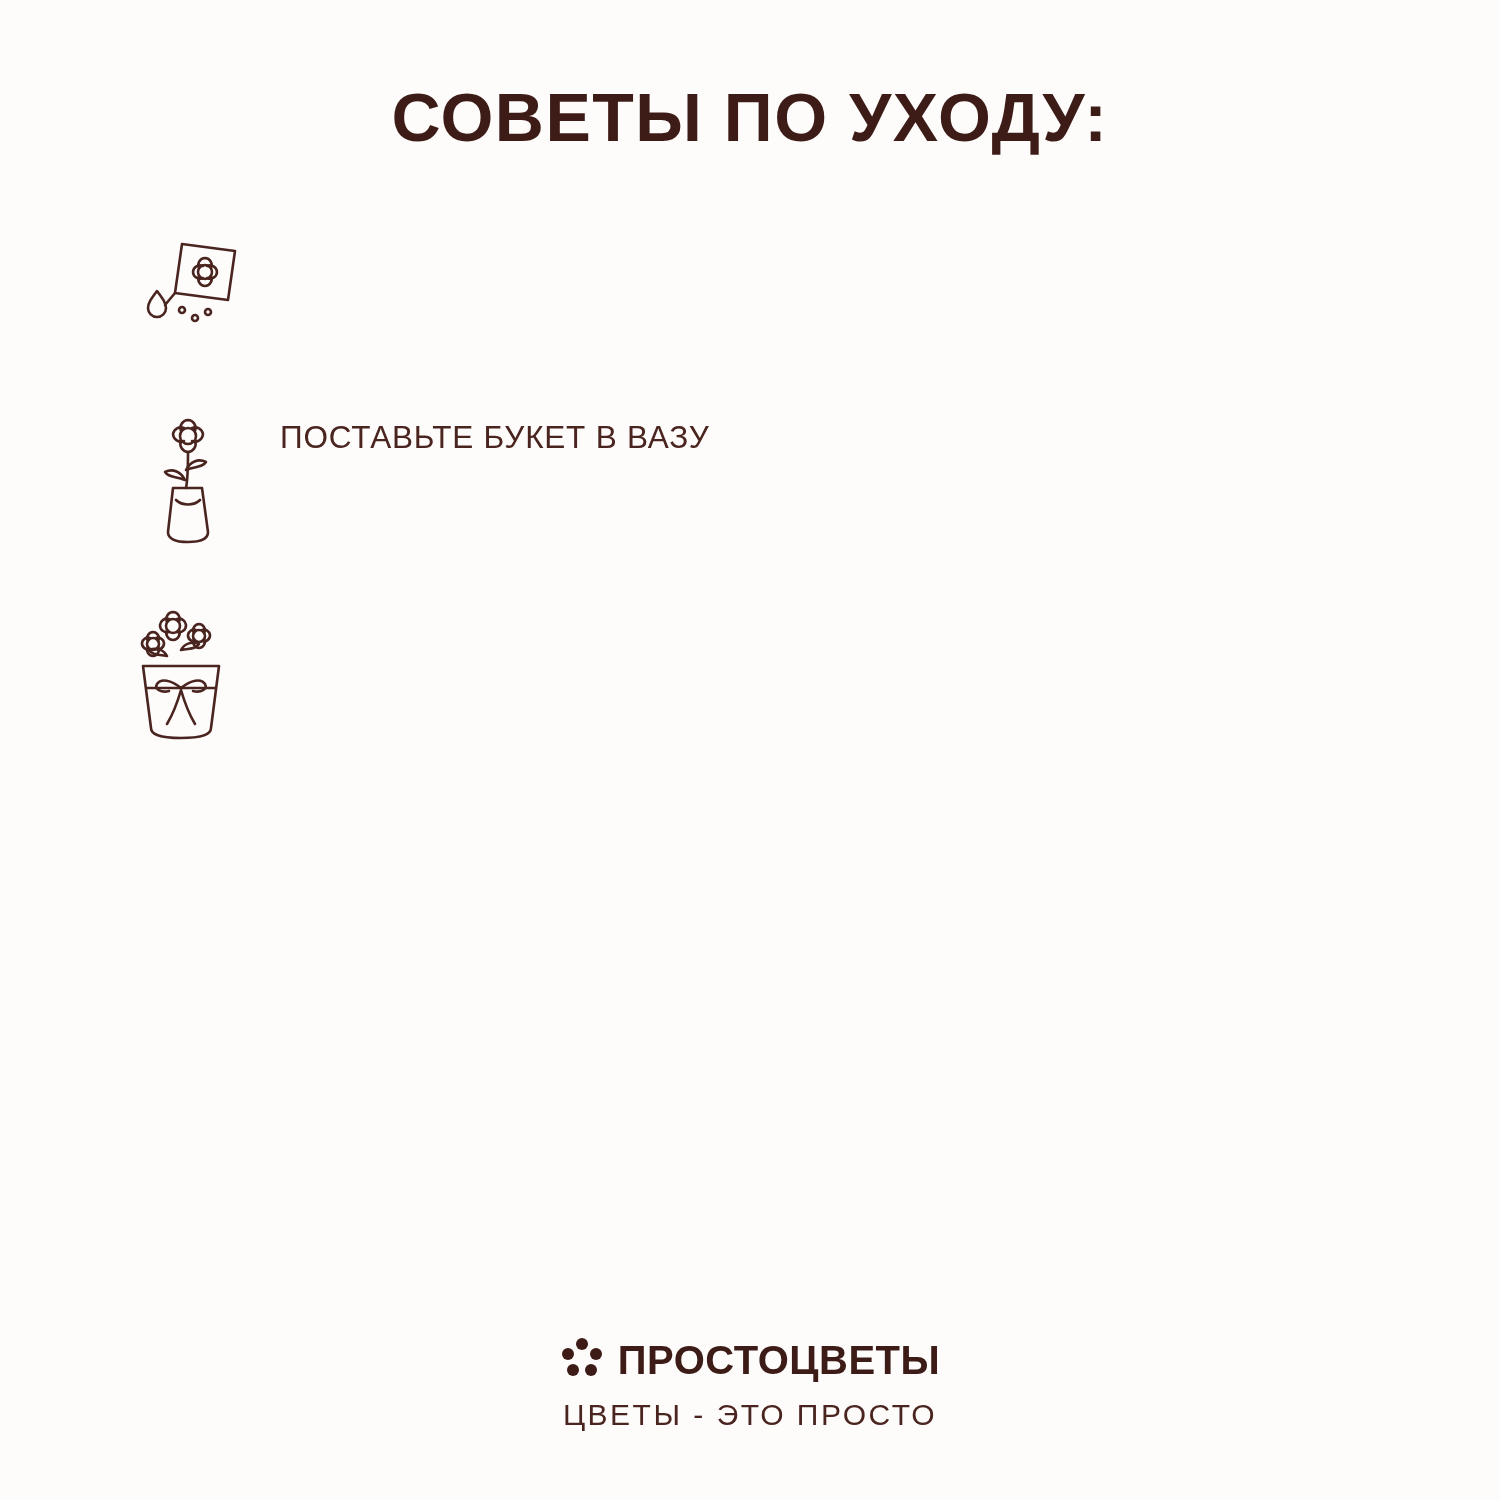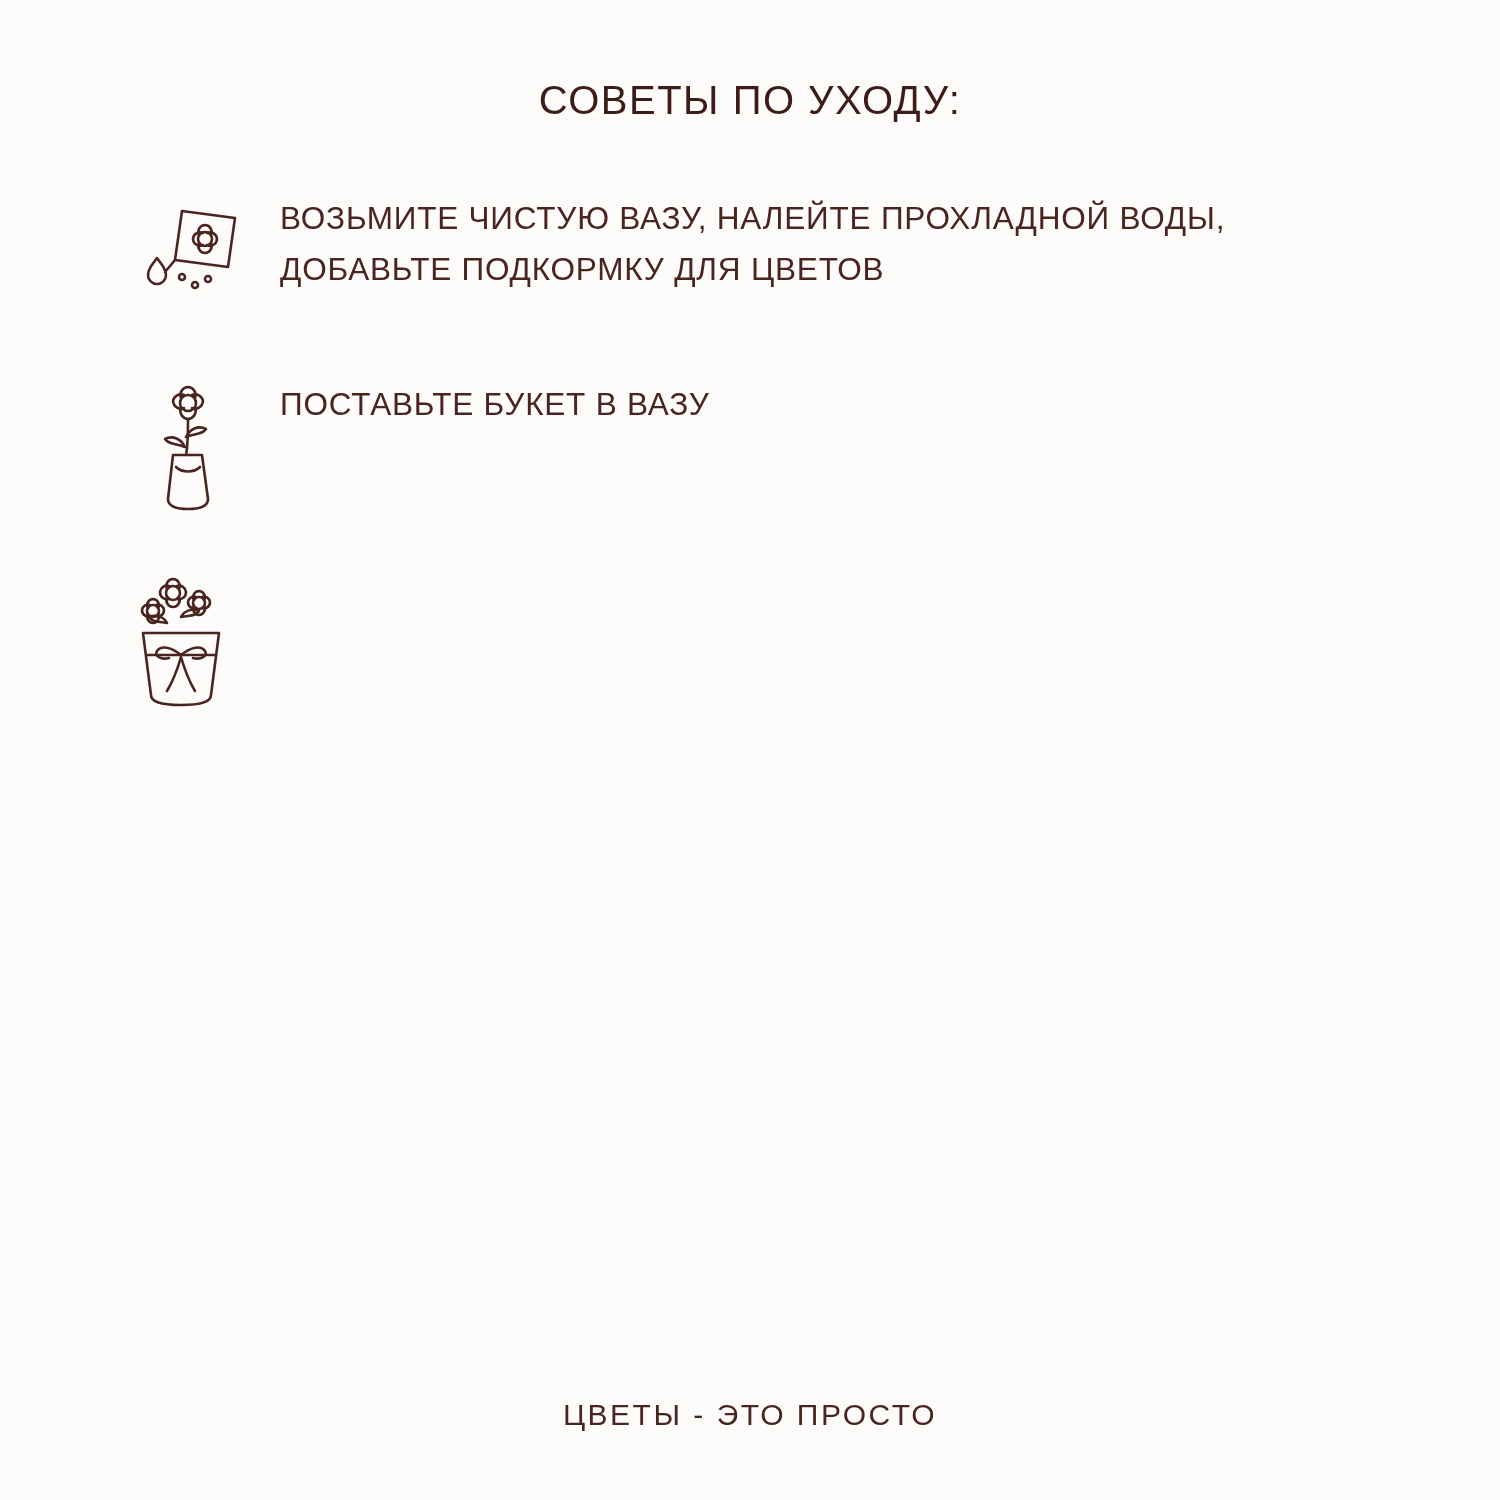--- a/index.html
+++ b/index.html
@@ -19,22 +19,22 @@
     position: relative;
     width: 1500px;
     height: 1500px;
     box-sizing: border-box;
     display: flex;
     flex-direction: column;
     align-items: center;
   }
   .page-title {
     margin-top: 78px;
-    font-size: 40px;
-    font-weight: normal;
+    font-size: 68px;
+    font-weight: bold;
     letter-spacing: 1.5px;
     color: #3d1c18;
     text-align: center;
   }
   .tips-list {
     margin-top: 66px;
     width: 1280px;
     display: flex;
     flex-direction: column;
   }
@@ -114,24 +114,20 @@
           <path d="M58 44 a7 7 0 0 1 10 -6 M58 44 a7 7 0 0 0 10 6"></path>
           <path d="M82 44 a7 7 0 0 0 -10 -6 M82 44 a7 7 0 0 1 -10 6"></path>
           <path d="M70 58 a7 7 0 0 0 6 -10 M70 58 a7 7 0 0 1 -6 -10"></path>
           <path d="M40 65 L30 77"></path>
           <path d="M22 63 c-6 8 -9 12 -9 17 a9 9 0 0 0 18 0 c0 -5 -3 -9 -9 -17 Z"></path>
           <circle cx="47" cy="82" r="3"></circle>
           <circle cx="60" cy="90" r="3"></circle>
           <circle cx="73" cy="84" r="3"></circle>
         </svg>
       </div>
-      <div class="tip-text">
-        <span class="line">ВОЗЬМИТЕ ЧИСТУЮ ВАЗУ, НАЛЕЙТЕ ПРОХЛАДНОЙ ВОДЫ,</span>
-        <span class="line">ДОБАВЬТЕ ПОДКОРМКУ ДЛЯ ЦВЕТОВ</span>
-      </div>
     </div>
 
 
     <div class="tip-row">
       <div class="tip-icon">
         <svg width="110" height="140" viewBox="0 0 110 140" fill="none" stroke="#4a241f" stroke-width="2.6" stroke-linecap="round" stroke-linejoin="round">
           <circle cx="48" cy="22" r="8"></circle>
           <path d="M48 6 a8 8 0 0 1 7 11 M48 6 a8 8 0 0 0 -7 11"></path>
           <path d="M33 20 a8 8 0 0 1 11 -6 M33 20 a8 8 0 0 0 11 7"></path>
           <path d="M63 20 a8 8 0 0 0 -11 -6 M63 20 a8 8 0 0 1 -11 7"></path>
@@ -173,16 +169,29 @@
           <path d="M14 88 L82 88"></path>
           <path d="M48 88 c-10 -8 -20 -10 -24 -4 c-3 5 4 9 12 7 M48 88 c10 -8 20 -10 24 -4 c3 5 -4 9 -12 7"></path>
           <path d="M48 90 C44 104 40 114 34 124 M48 90 C52 104 56 114 62 124"></path>
         </svg>
       </div>
     </div>
 
   </div>
 
   <div class="brand">
+    <div class="brand-main">
+      <span>
+        <svg width="44" height="44" viewBox="0 0 44 44" fill="#3d1c18">
+          <circle cx="22" cy="8" r="6"></circle>
+          <circle cx="36" cy="18" r="6"></circle>
+          <circle cx="31" cy="34" r="6"></circle>
+          <circle cx="13" cy="34" r="6"></circle>
+          <circle cx="8" cy="18" r="6"></circle>
+          <circle cx="22" cy="22" r="6" fill="#fdfcfb"></circle>
+        </svg>
+      </span>
+      <span class="brand-name">ПРОСТОЦВЕТЫ</span>
+    </div>
     <div class="brand-tagline">ЦВЕТЫ - ЭТО ПРОСТО</div>
   </div>
 
 </div>
 
 </body></html>

